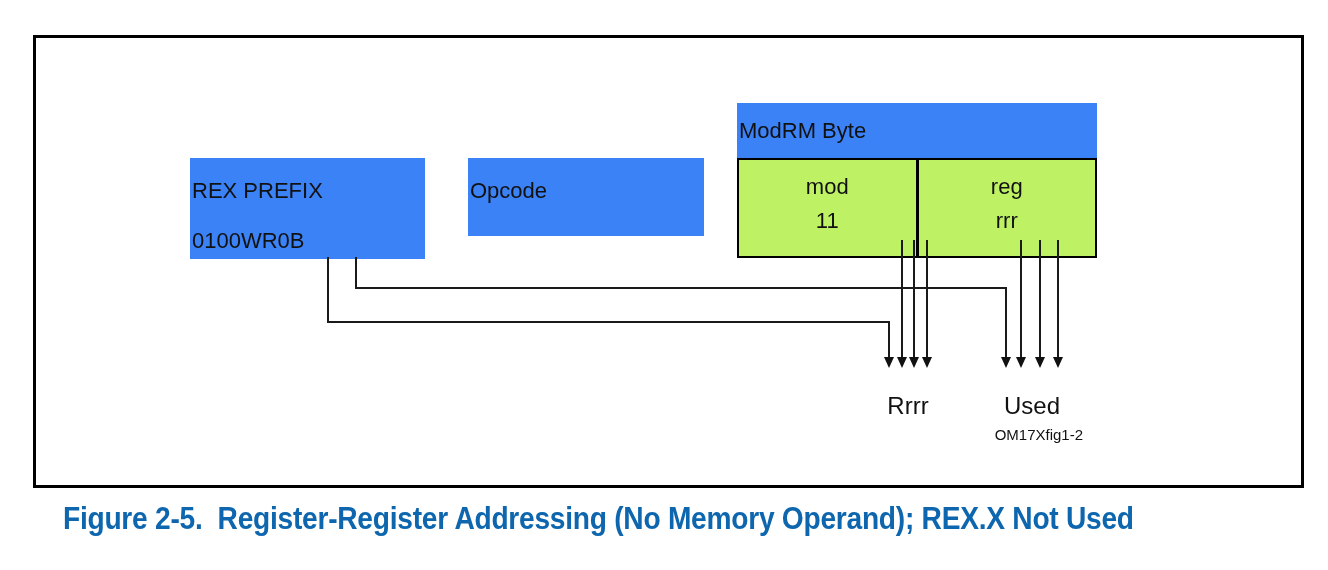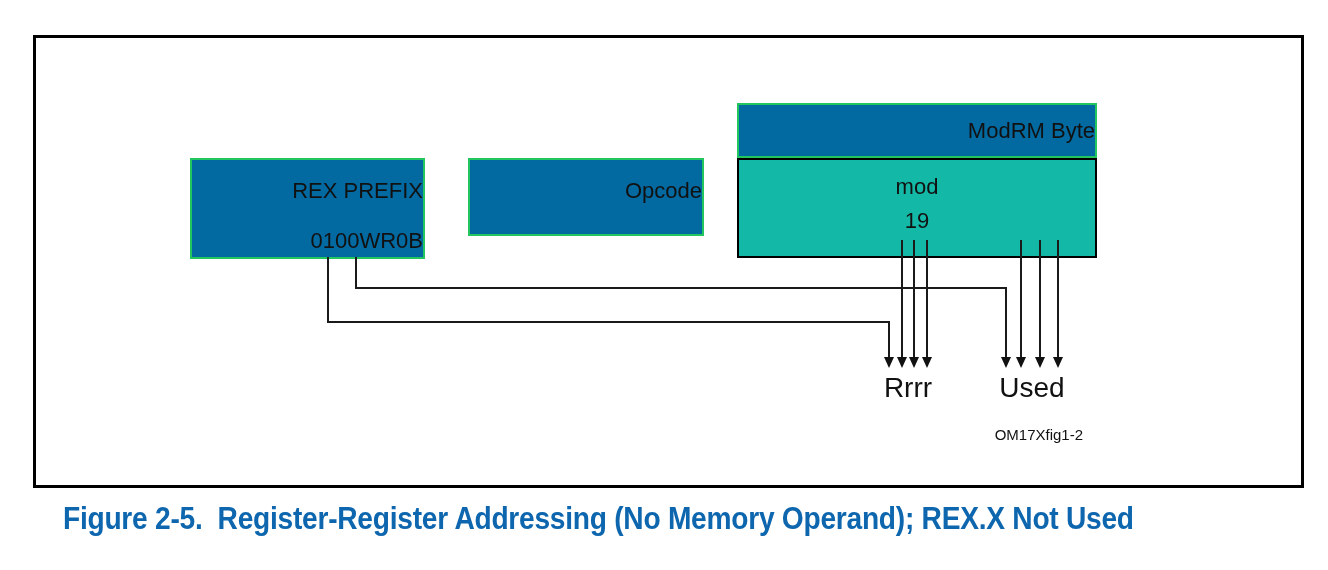--- a/index.html
+++ b/index.html
@@ -5,50 +5,50 @@
   html,body { margin:0; padding:0; background:#ffffff; }
   .page {
     position:relative; width:1328px; height:570px; background:#ffffff;
     font-family:"Liberation Sans", sans-serif; color:#111; overflow:hidden;
   }
   .frame {
     position:absolute; left:33px; top:35px; width:1271px; height:453px;
     border:3px solid #000; box-sizing:border-box; background:#fff;
   }
   .dbox {
-    position:absolute; border:2px solid #22c55e; box-sizing:border-box;
-    display:flex; flex-direction:column; align-items:flex-end; background:#0369a1;
+    position:absolute; border:2px solid #3b82f6; box-sizing:border-box;
+    display:flex; flex-direction:column; align-items:flex-start; background:#3b82f6;
   }
   .rex-box   { left:190px; top:158px; width:235px; height:101px; padding-top:18px; gap:24px; }
   .opcode-box{ left:468px; top:158px; width:236px; height:78px; padding-top:18px; }
   .modrm-header {
     left:737px; top:103px; width:360px; height:55px;
     justify-content:center; padding-top:0;
   }
   .modrm-row {
     position:absolute; left:737px; top:158px; width:360px; height:100px;
-    border:2px solid #000; box-sizing:border-box; display:flex; background:#14b8a6;
+    border:2px solid #000; box-sizing:border-box; display:flex; background:#bef264;
   }
   .modrm-cell {
     flex:1 1 0; display:flex; flex-direction:column; align-items:center;
     padding-top:14px; gap:8px;
   }
   .modrm-cell + .modrm-cell { border-left:3px solid #000; }
   .btxt { font-size:22px; line-height:26px; white-space:nowrap; }
   .vline, .hline { position:absolute; background:#1a1a1a; }
   .vline { width:2px; }
   .hline { height:2px; }
   .ah {
     position:absolute; width:0; height:0;
     border-left:5px solid transparent; border-right:5px solid transparent;
     border-top:11px solid #111; top:357px;
   }
   .out-label {
-    position:absolute; width:100px; top:373px; text-align:center;
-    font-size:28px; line-height:30px;
+    position:absolute; width:100px; top:391px; text-align:center;
+    font-size:24px; line-height:30px;
   }
   .watermark {
     position:absolute; left:933px; top:426px; width:150px; text-align:right;
     font-size:15px; line-height:17px; color:#111;
   }
   .caption {
     position:absolute; left:63px; top:498px;
     font-size:32px; line-height:40px; font-weight:bold;
     letter-spacing:-0.3px; white-space:pre; color:#0e67ae;
     transform:scaleX(0.88); transform-origin:0 0;
@@ -73,21 +73,25 @@
     <div class="btxt">Opcode</div>
   </div>
 
   <div class="dbox modrm-header">
     <div class="btxt">ModRM Byte</div>
   </div>
 
   <div class="modrm-row">
     <div class="modrm-cell">
       <div class="btxt">mod</div>
-      <div class="btxt">19</div>
+      <div class="btxt">11</div>
+    </div>
+    <div class="modrm-cell">
+      <div class="btxt">reg</div>
+      <div class="btxt">rrr</div>
     </div>
   </div>
 
   <div class="vline" style="left:327px; top:257px; height:66px;"></div>
   <div class="hline" style="left:327px; top:321px; width:563px;"></div>
   <div class="vline" style="left:888px; top:321px; height:37px;"></div>
   <div class="ah" style="left:884px;"></div>
 
   <div class="vline" style="left:355px; top:257px; height:32px;"></div>
   <div class="hline" style="left:355px; top:287px; width:652px;"></div>

